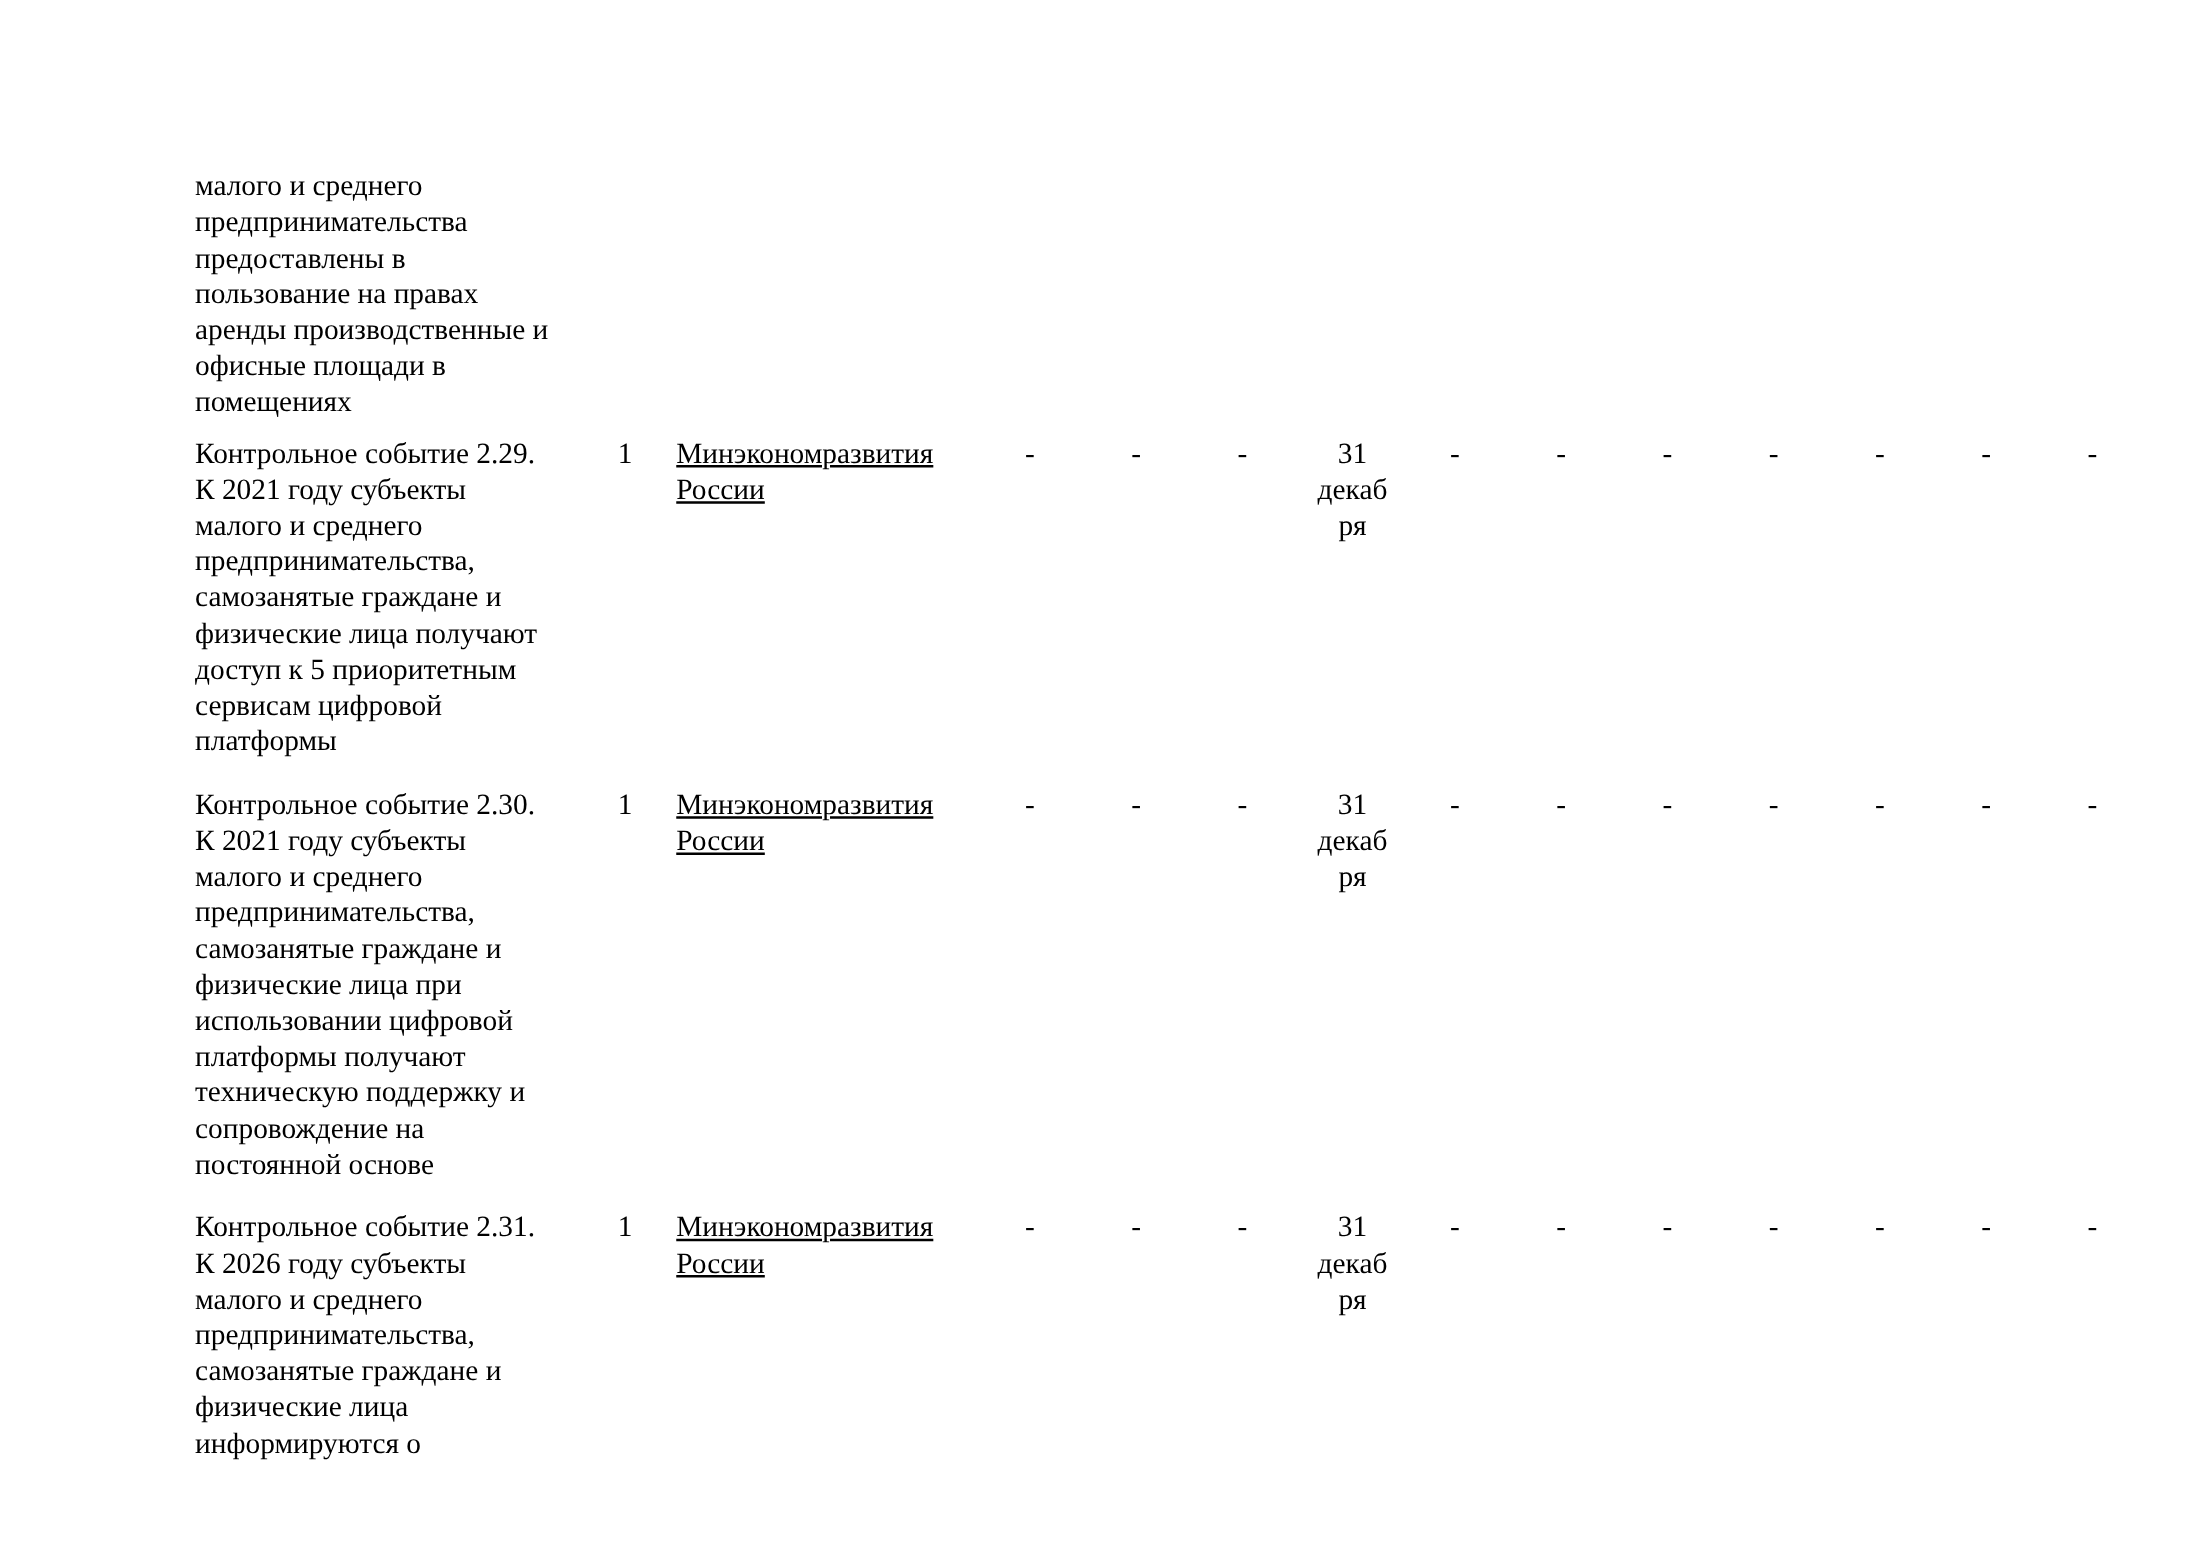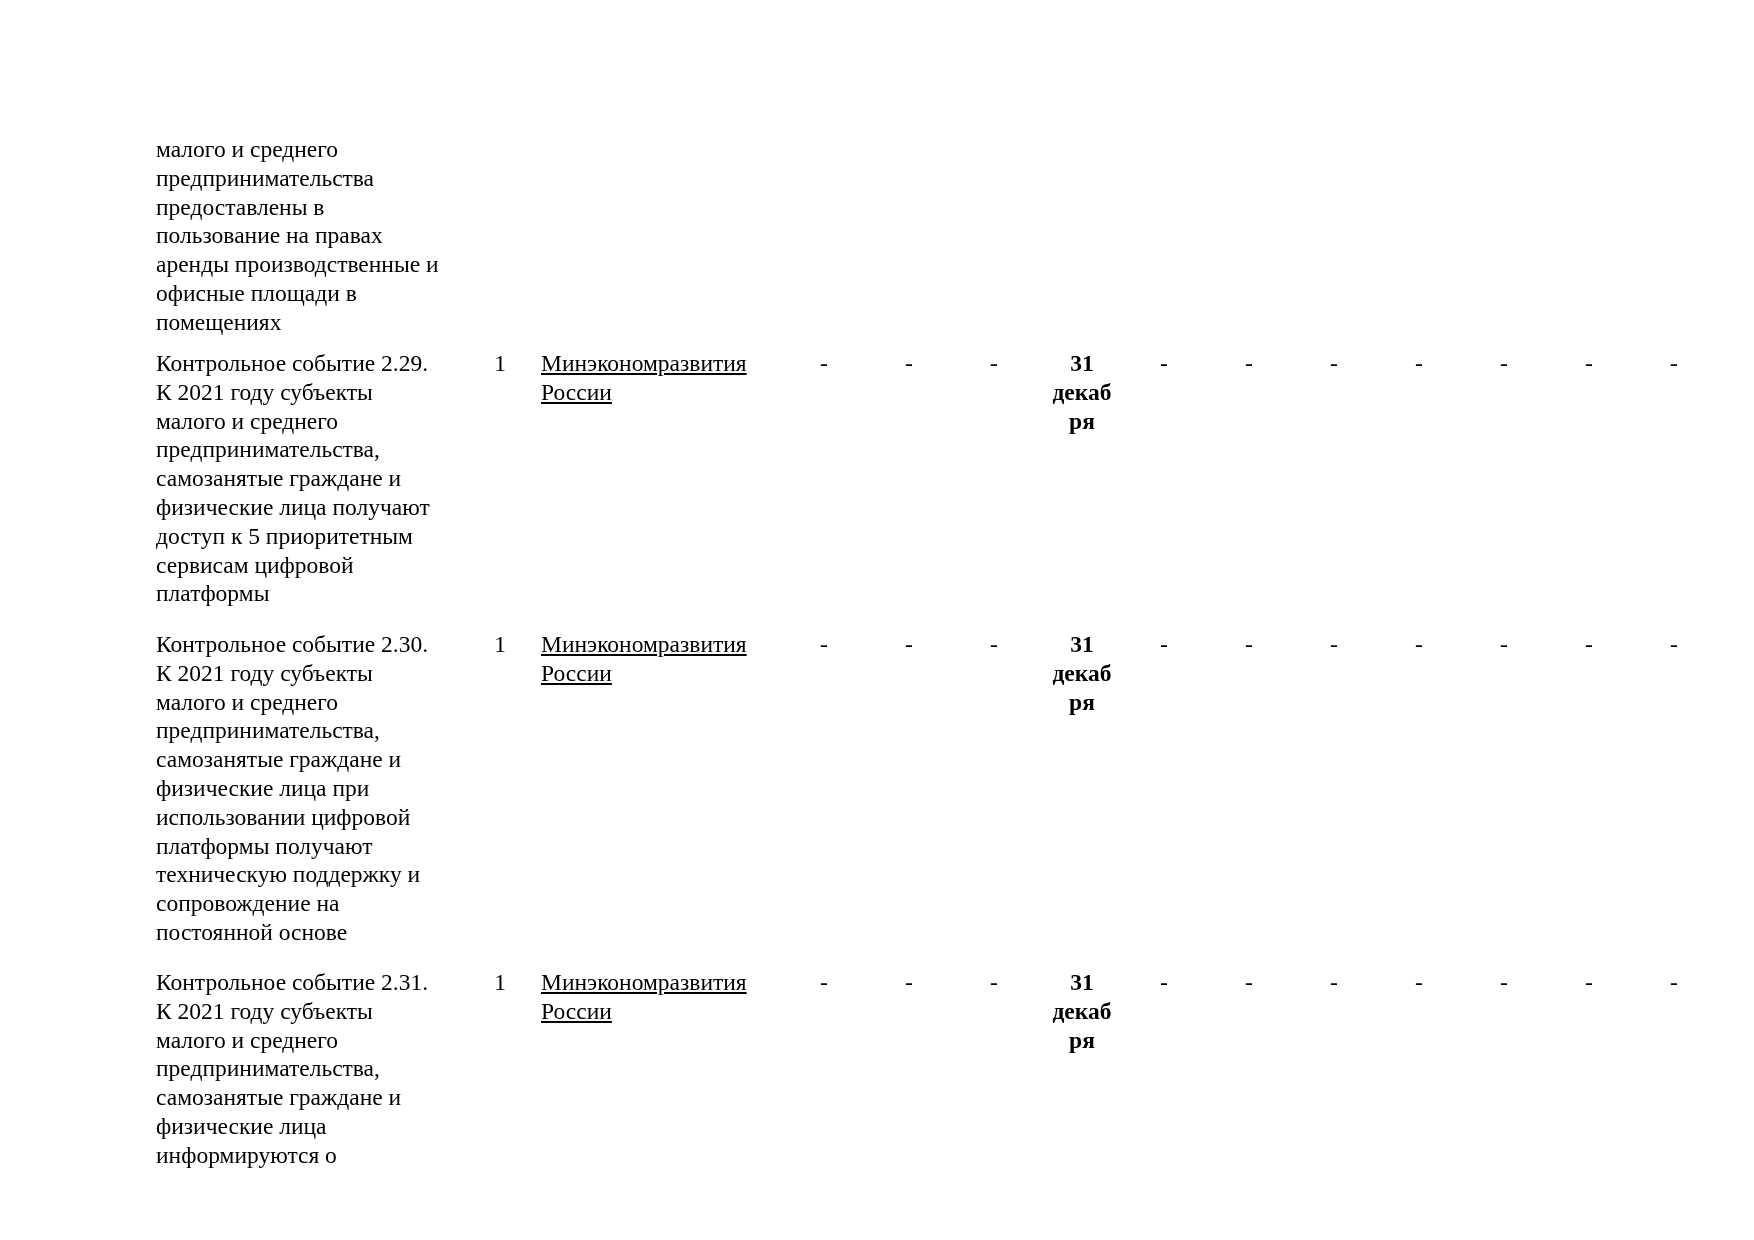--- a/index.html
+++ b/index.html
@@ -53,21 +53,20 @@
     .c-val {
       width: 60px;
       margin-left: -30px;
       text-align: center;
     }
     .c-date {
       width: 70px;
       margin-left: -35px;
       text-align: center;
       word-break: break-all;
-      font-weight: bold;
     }
   </style>
 </head>
 <body>
 
 <div class="page">
 
   <div class="row" style="top:135px;">
     <div class="cell c-desc">малого и среднего
 предпринимательства
@@ -133,21 +132,21 @@
     <div class="cell c-val" style="left:1328px;">-</div>
     <div class="cell c-val" style="left:1413px;">-</div>
     <div class="cell c-val" style="left:1498px;">-</div>
     <div class="cell c-val" style="left:1583px;">-</div>
     <div class="cell c-val" style="left:1668px;">-</div>
     <div class="cell c-val" style="left:1753px;">-</div>
   </div>
 
   <div class="row" style="top:968px;">
     <div class="cell c-desc">Контрольное событие 2.31.
-К 2021 году субъекты
+К 2026 году субъекты
 малого и среднего
 предпринимательства,
 самозанятые граждане и
 физические лица
 информируются о</div>
     <div class="cell c-num">1</div>
     <div class="cell c-org">Минэкономразвития
 России</div>
     <div class="cell c-val" style="left:818px;">-</div>
     <div class="cell c-val" style="left:903px;">-</div>

